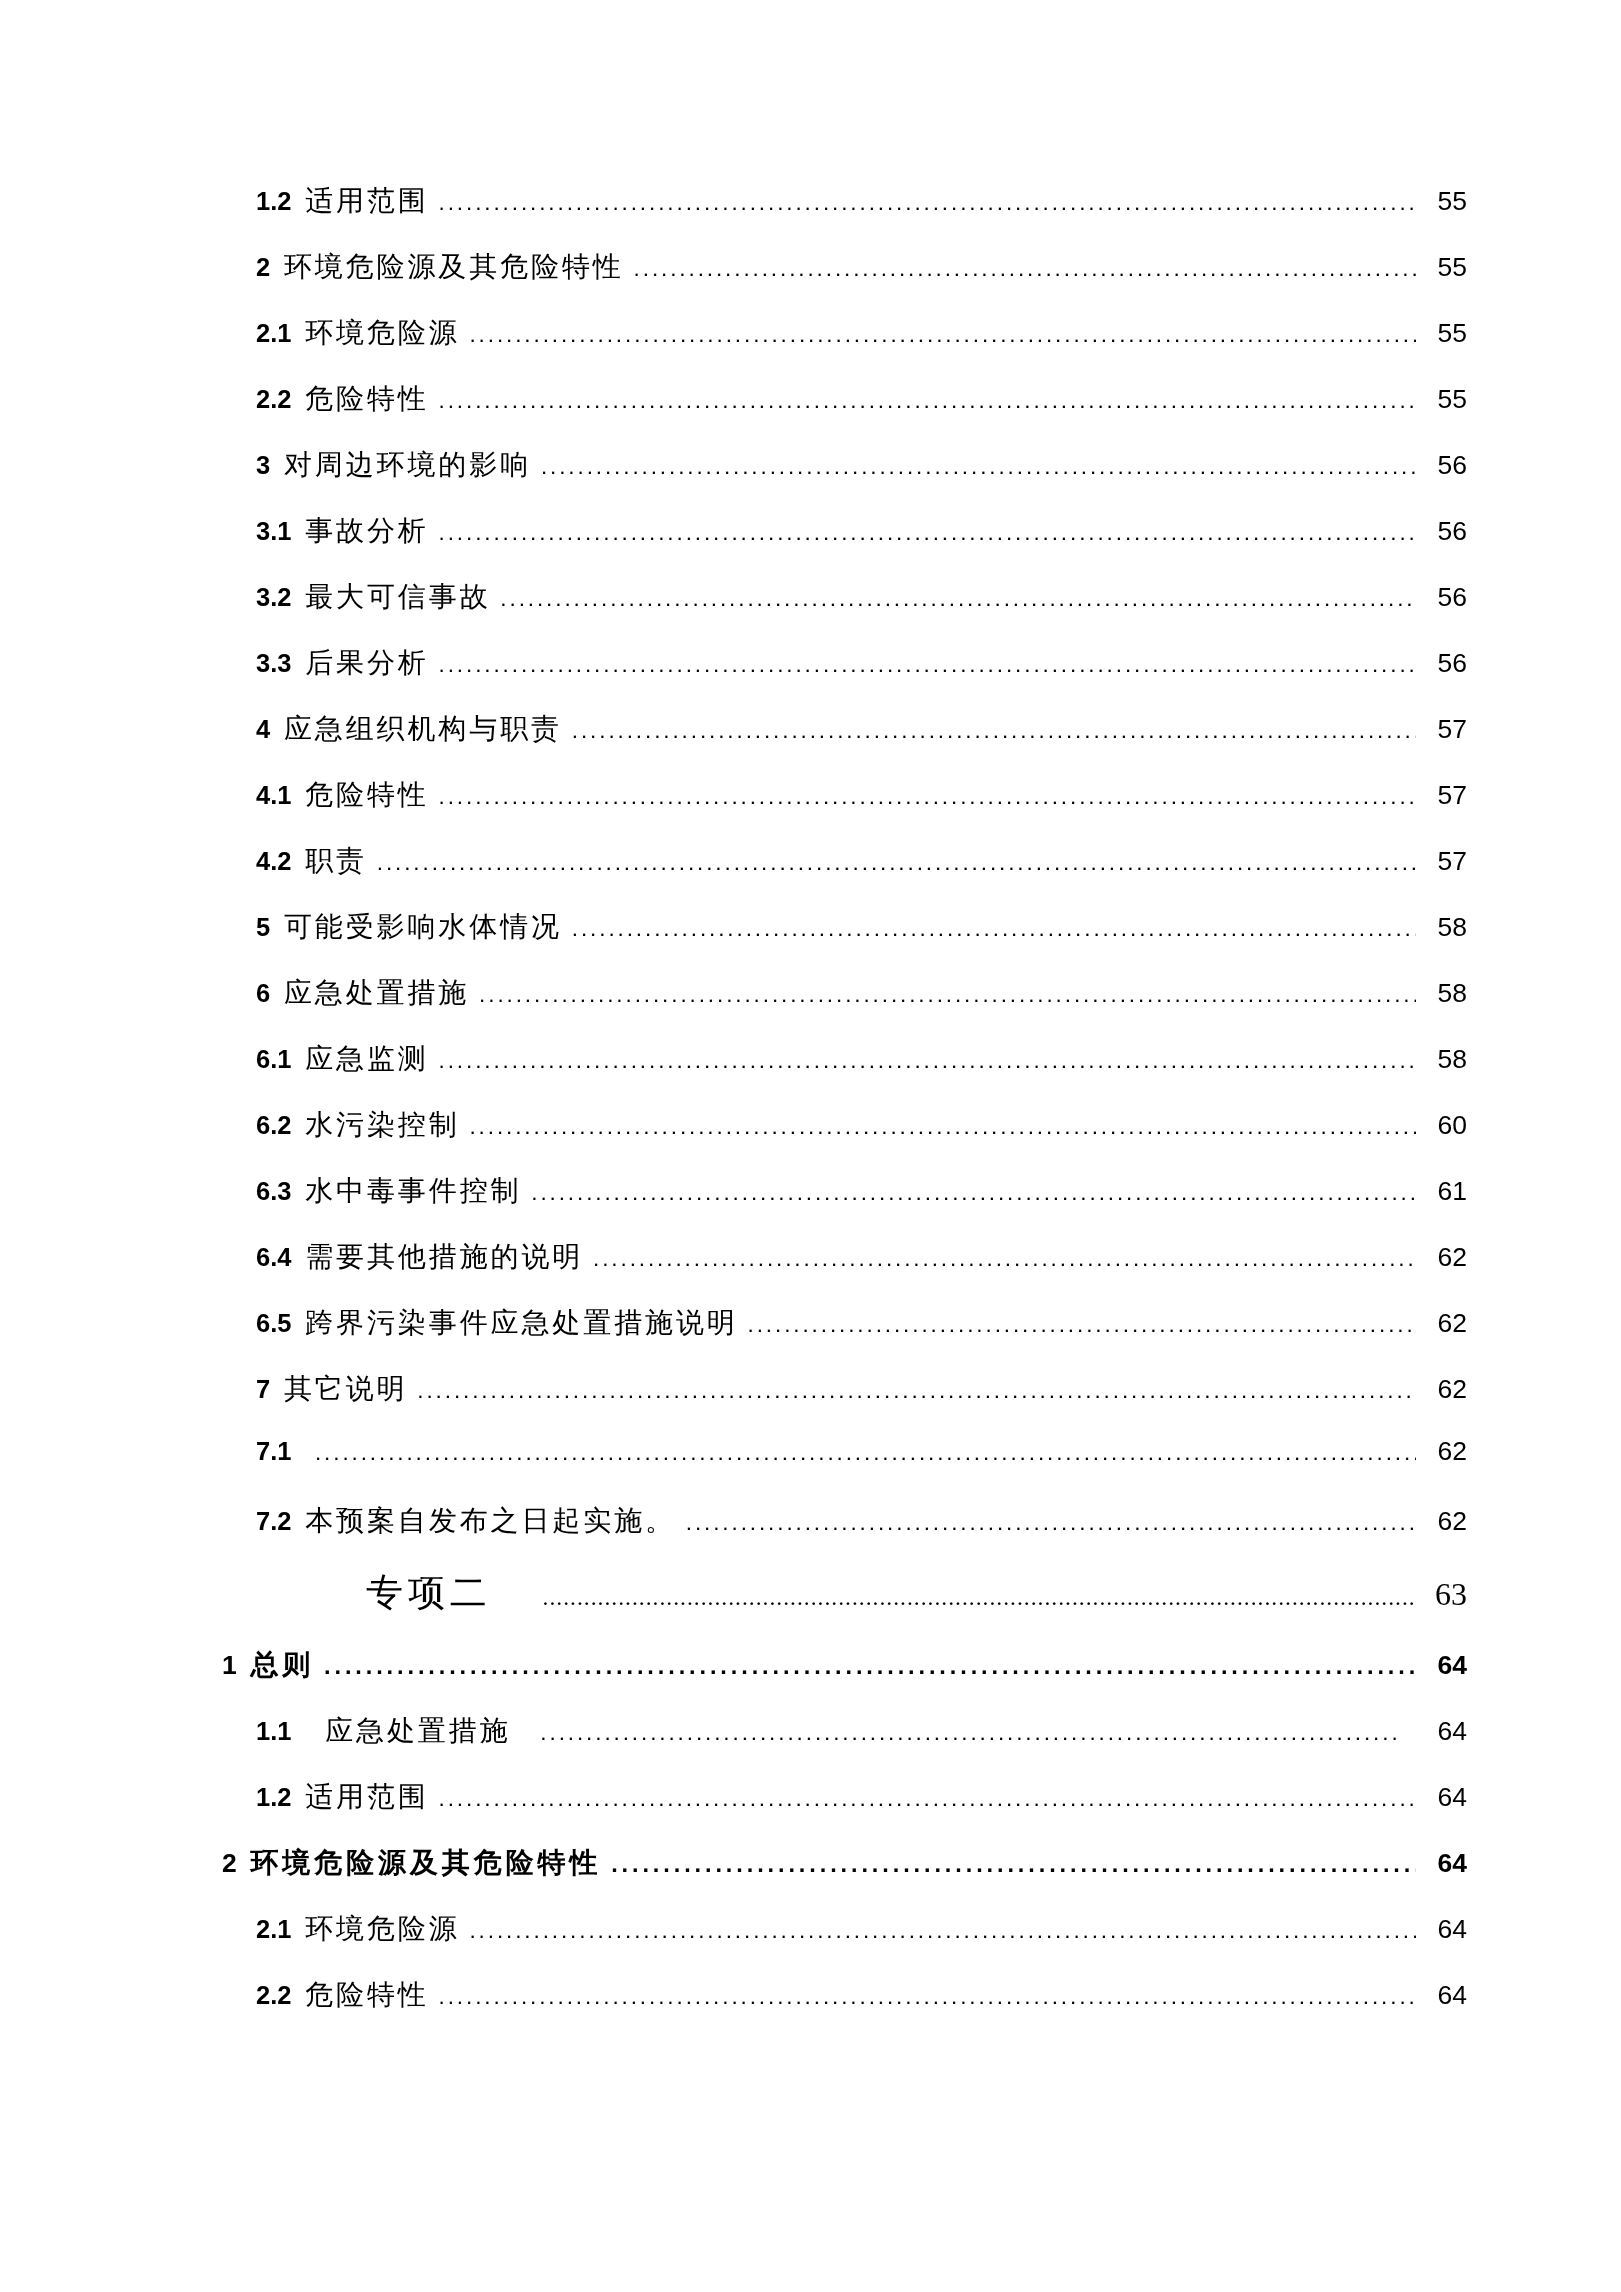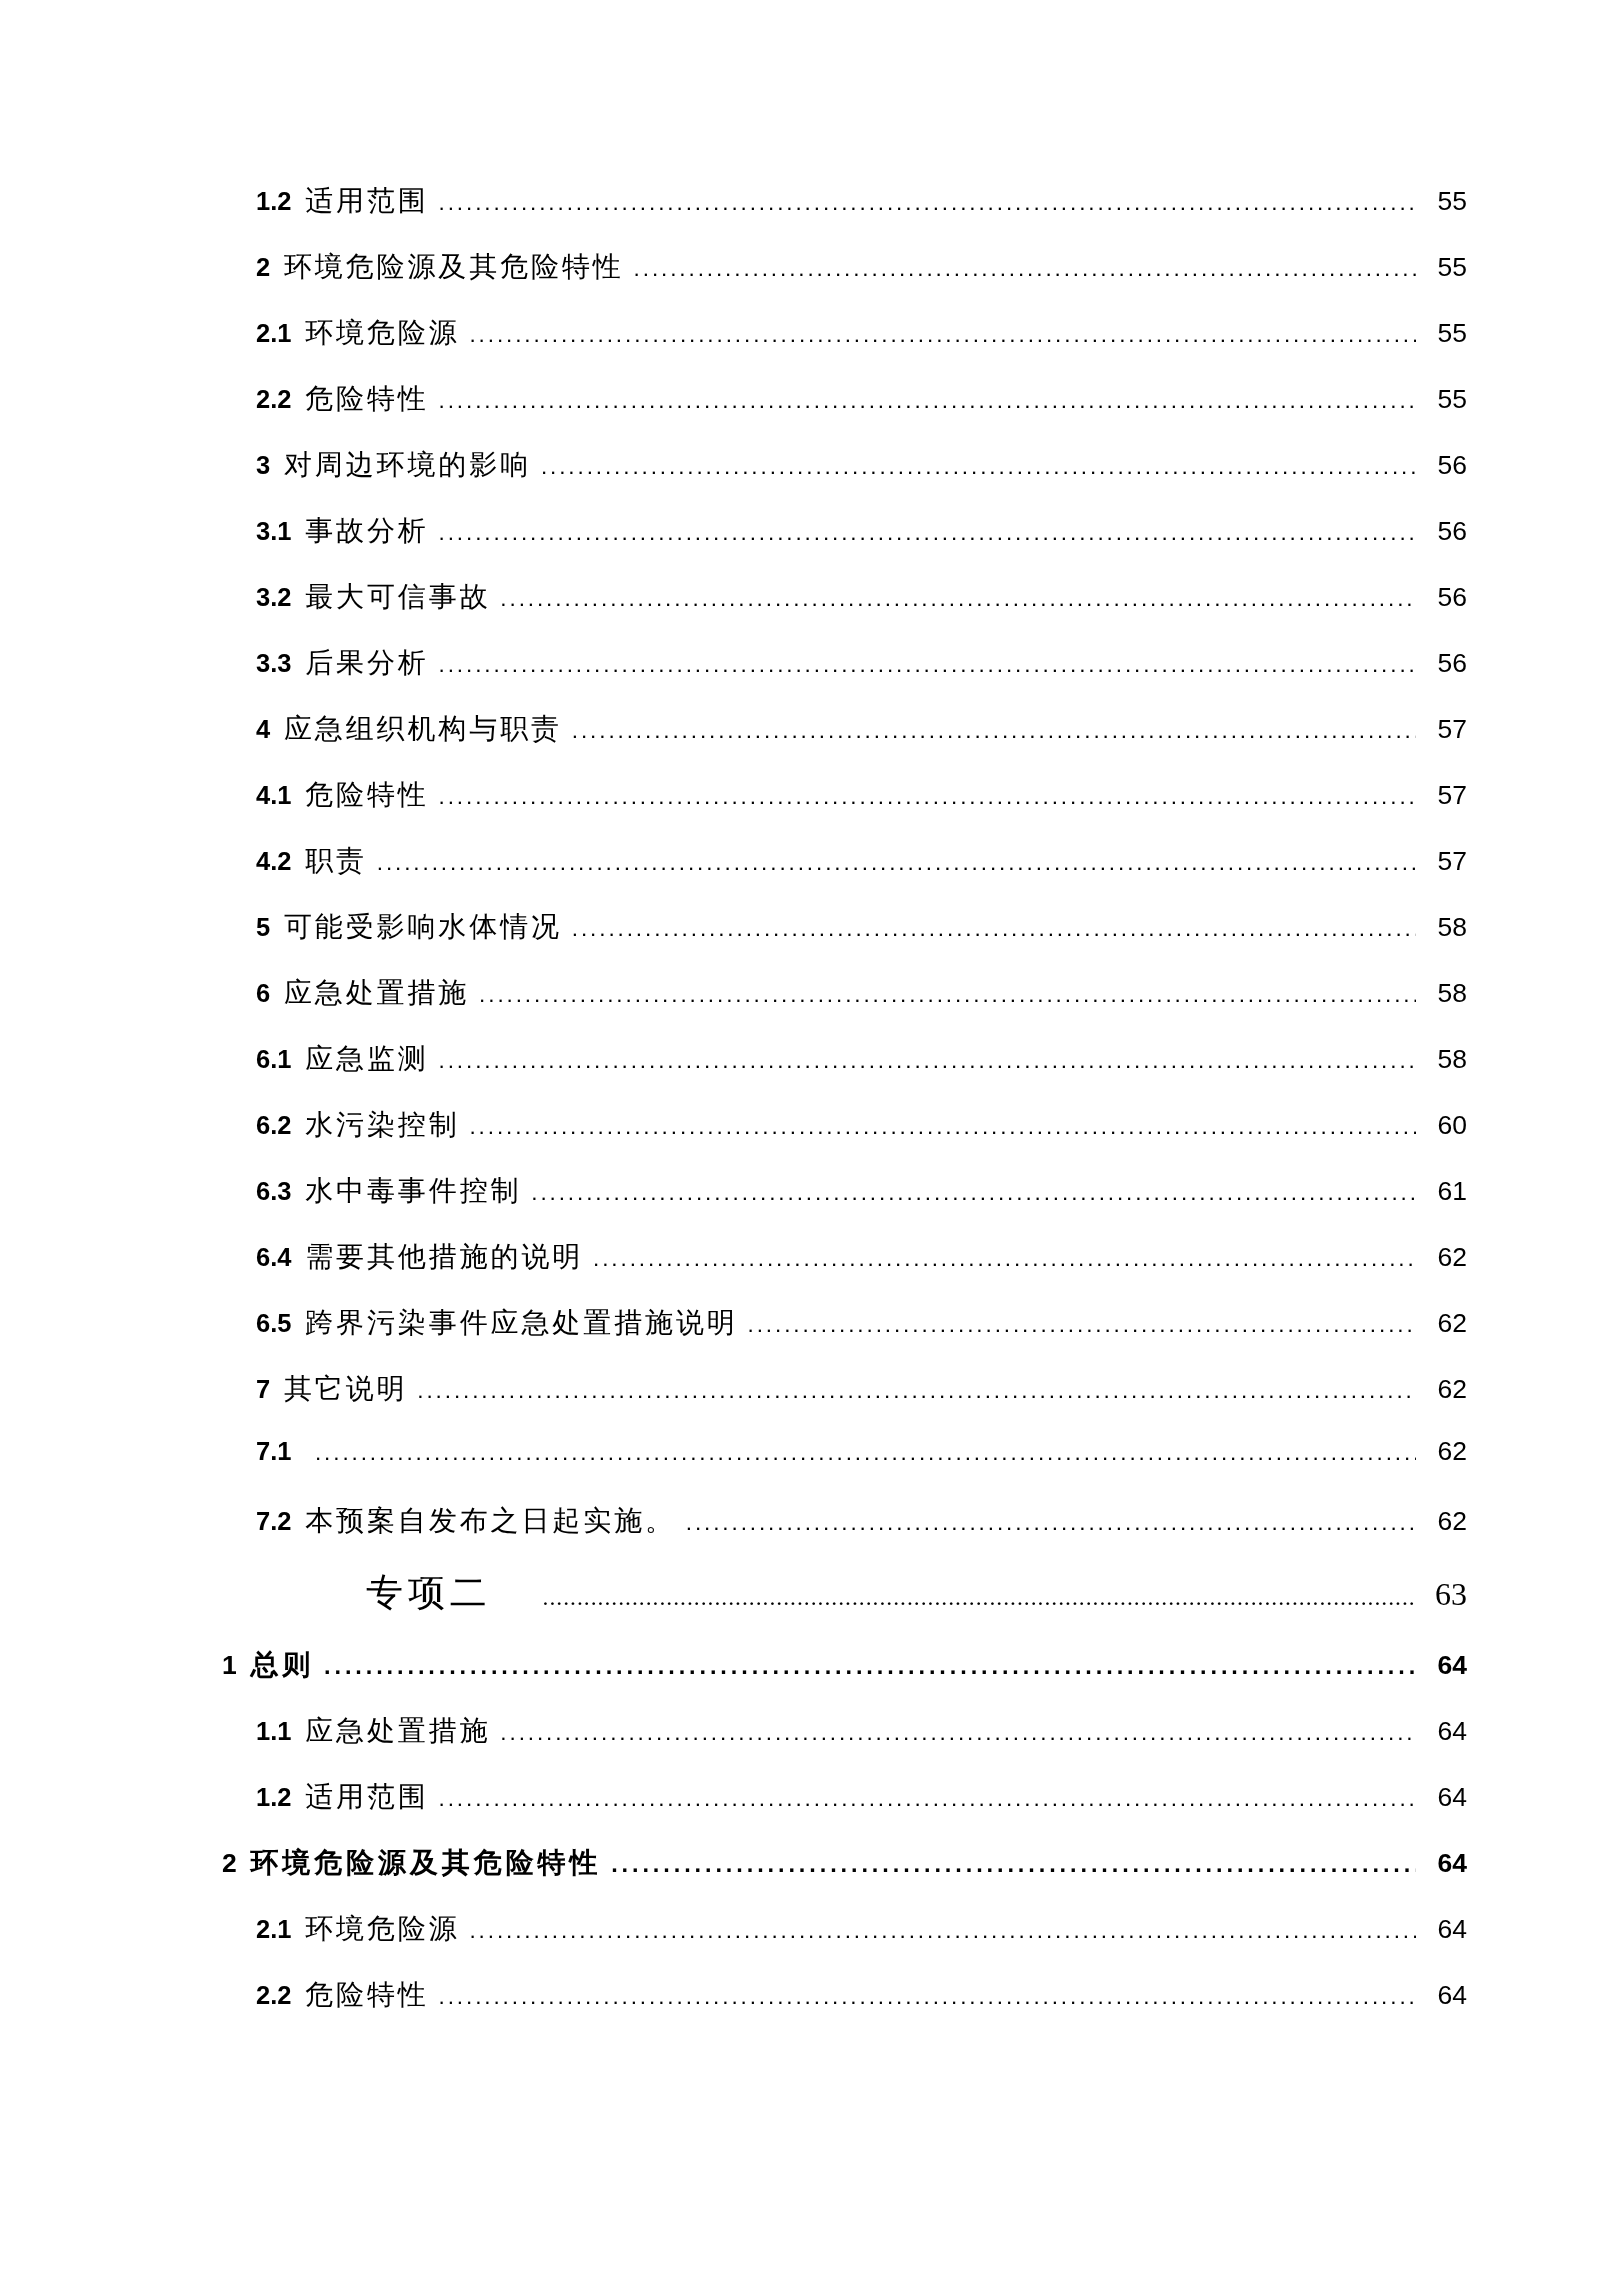--- a/index.html
+++ b/index.html
@@ -221,21 +221,21 @@
     <span class="num">专项二</span>
     <span class="leader"></span>
     <span class="pagenum">63</span>
   </div>
       <div class="toc-row style-bold">
     <span class="num">1</span>
     <span class="title">总则</span>
     <span class="leader"></span>
     <span class="pagenum">64</span>
   </div>
-      <div class="toc-row style-normal" style="margin-top: 19.6px;">
+      <div class="toc-row style-normal" style="margin-top: 19.6px; gap: 20px;">
     <span class="num">1.1</span>
     <span class="title">应急处置措施</span>
     <span class="leader"></span>
     <span class="pagenum">64</span>
   </div>
       <div class="toc-row style-normal">
     <span class="num">1.2</span>
     <span class="title">适用范围</span>
     <span class="leader"></span>
     <span class="pagenum">64</span>

